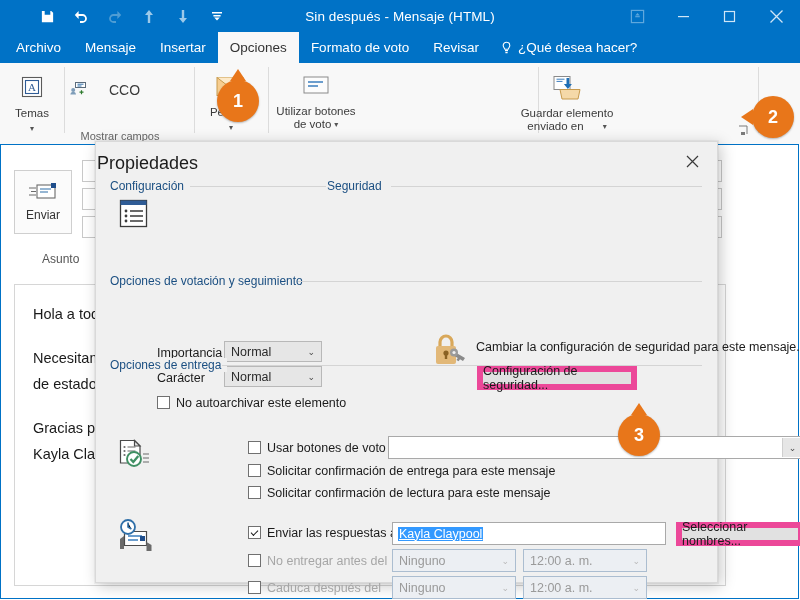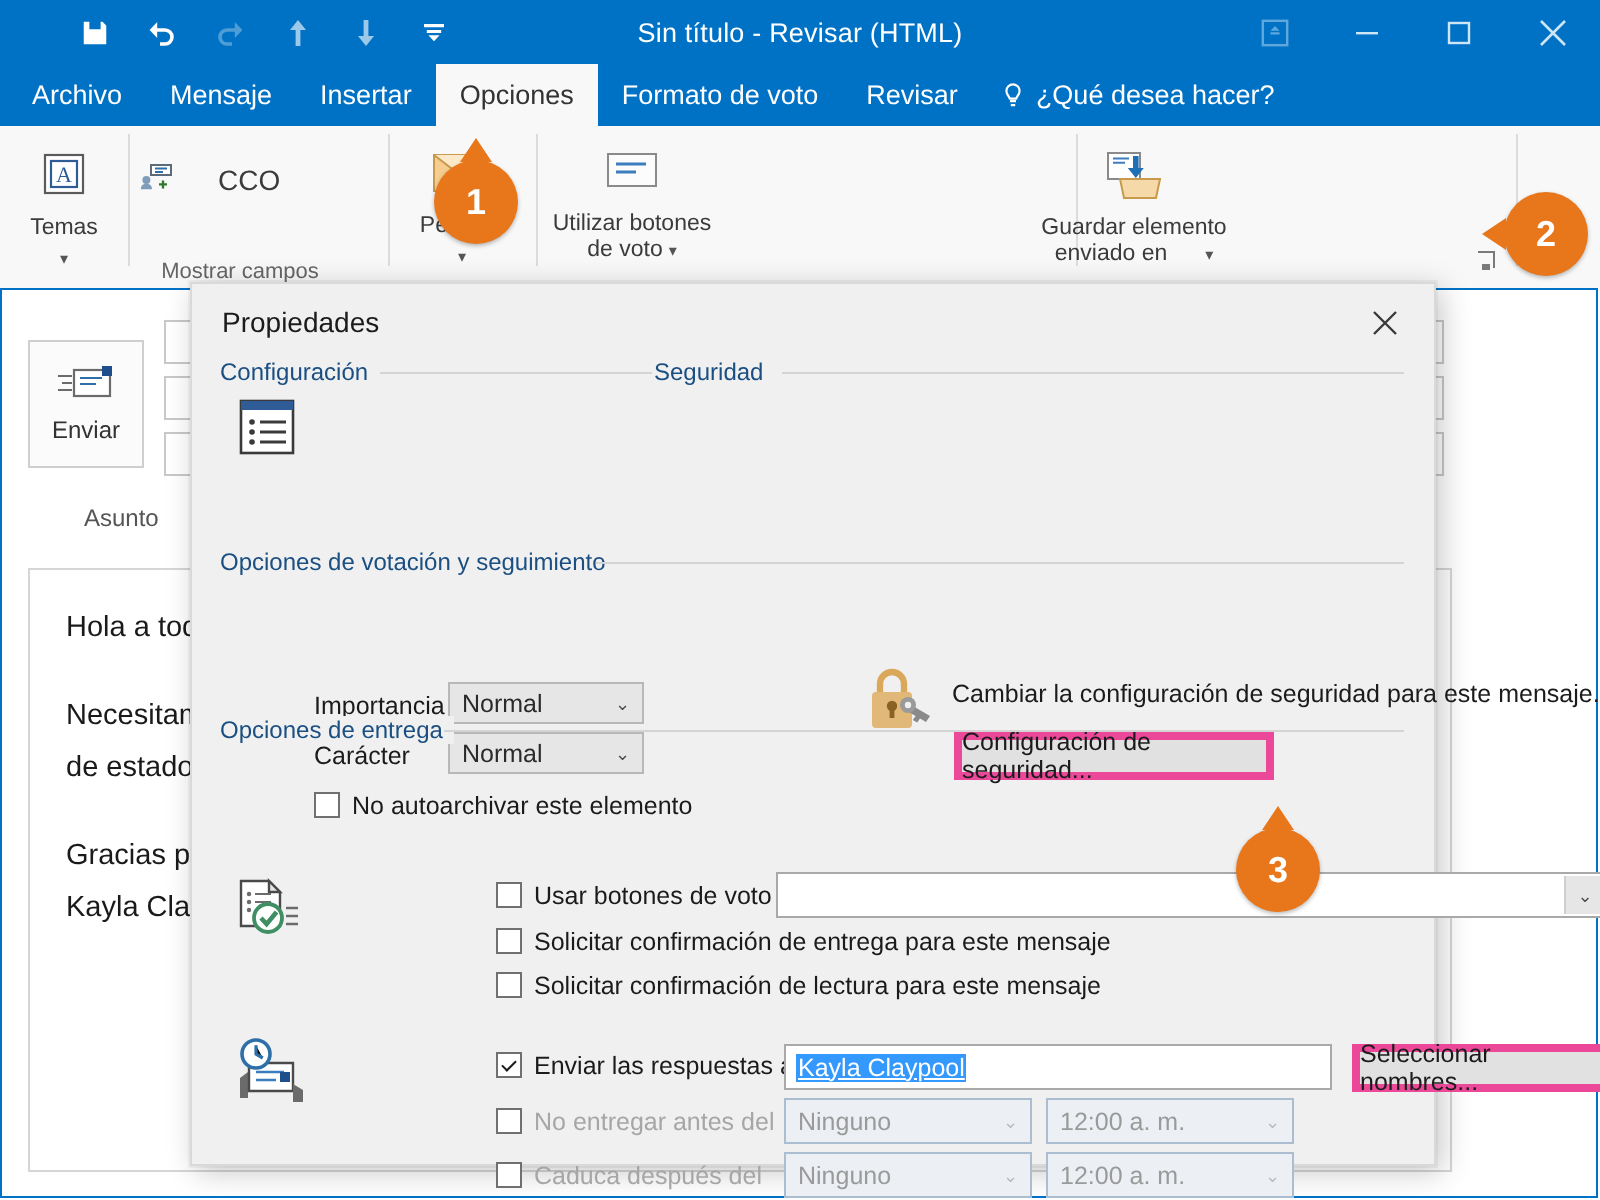--- a/index.html
+++ b/index.html
@@ -79,21 +79,21 @@
   }
   .bodytext { position:absolute; left:18px; top:16px; width:690px; font-size:14.5px; color:#1a1a1a; line-height:26px; }
   .bodytext p { margin:0 0 18px 0; }
 
   
   .dialog {
     position:absolute; left:95px; top:141px; width:621px; height:440px;
     background:#f0f0f0; border:1px solid #d9d9d9;
     box-shadow:0 0 0 1px rgba(0,0,0,0.04), 3px 3px 14px rgba(0,0,0,0.22);
   }
-  .dlg-title { position:absolute; left:15px; top:11px; font-size:14px; color:#1b1b1b; }
+  .dlg-title { position:absolute; left:1px; top:11px; font-size:18px; color:#1b1b1b; }
   .dlg-close { position:absolute; right:8px; top:6px; width:34px; height:26px;
                display:flex; align-items:center; justify-content:center; font-size:16px; color:#3a3a3a; }
 
   .grp { position:absolute; }
   .grp > .legend { position:absolute; left:0; top:-8px; background:#f0f0f0; padding-right:6px; font-size:12px; color:#1b4f82; }
   .grp .ruleline { position:absolute; height:1px; background:#d4d4d4; }
 
   .lbl { position:absolute; font-size:12.5px; color:#1b1b1b; white-space:nowrap; }
   .lbl.dis { color:#a6a6a6; }
 
@@ -112,21 +112,21 @@
   }
   .txtin.combobox { padding-left:5px; }
   .txtin .cbarrow {
     position:absolute; right:1px; top:1px; bottom:1px; width:19px; background:#e6e6e6;
     border-left:1px solid #cfcfcf; display:flex; align-items:center; justify-content:center;
     font-size:9px; color:#4a4a4a;
   }
   .sel { background:#3399ff; color:#ffffff; text-decoration:underline; padding:0 1px; }
 
   .btn {
-    position:absolute; background:#e1e1e1; border:4px solid #ec4899; box-sizing:border-box;
+    position:absolute; background:#e1e1e1; border:6px solid #ec4899; box-sizing:border-box;
     display:flex; align-items:center; justify-content:center;
     font-size:12.5px; color:#1b1b1b;
   }
 
   .dcbx { position:absolute; width:13px; height:13px; border:1px solid #707070; background:#fff; box-sizing:border-box; }
   .dcbx.checked::after {
     content:""; position:absolute; left:2px; top:3px; width:6px; height:3px;
     border-left:1.8px solid #1b1b1b; border-bottom:1.8px solid #1b1b1b;
     transform:rotate(-45deg);
   }
@@ -178,21 +178,21 @@
         <svg width="12" height="15" viewBox="0 0 12 15">
             <path fill="#9cc9e9" d="M6 14l4-5H7.2V1H4.8v8H2z"></path>
           </svg>
       </span>
       <span class="qicon">
         <svg width="14" height="12" viewBox="0 0 14 12">
             <path fill="#ffffff" d="M2 2h10v1.6H2zM3.4 5h7.2v1.5H3.4zM7 10.6L4.2 7.6h5.6z"></path>
           </svg>
       </span>
     </div>
-    <div class="wintitle">Sin título  -  Revisar (HTML)</div>
+    <div class="wintitle">Sin después  -  Mensaje (HTML)</div>
     <div class="wbtns">
       <div class="wbtn">
         <svg width="15" height="15" viewBox="0 0 16 16">
             <rect x="1.5" y="1.5" width="13" height="13" fill="none" stroke="#5fa8dd" stroke-width="1.3"></rect>
             <path fill="#5fa8dd" d="M8 4.2l2.4 2.6H5.6z"></path>
             <rect x="5.6" y="7.6" width="4.8" height="1.2" fill="#5fa8dd"></rect>
           </svg>
       </div>
       <div class="wbtn">
         <svg width="13" height="13" viewBox="0 0 13 13">

